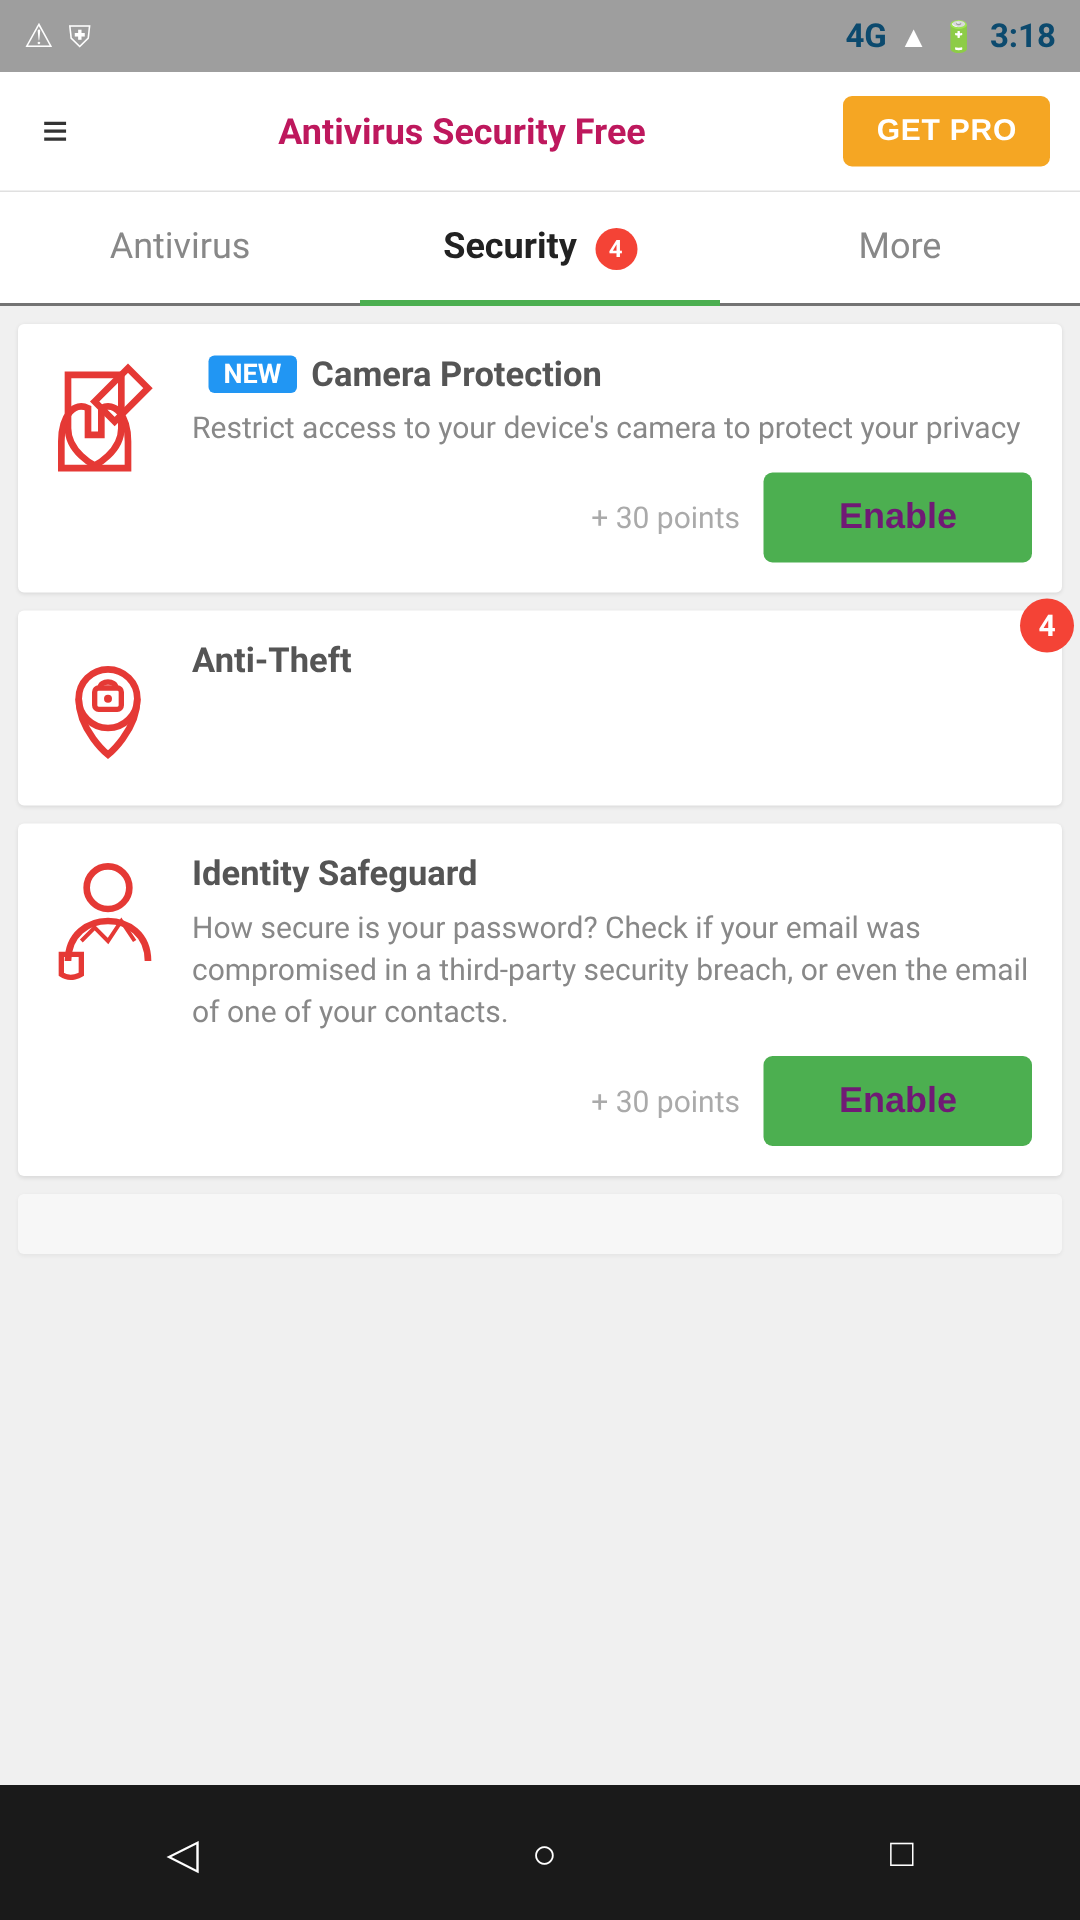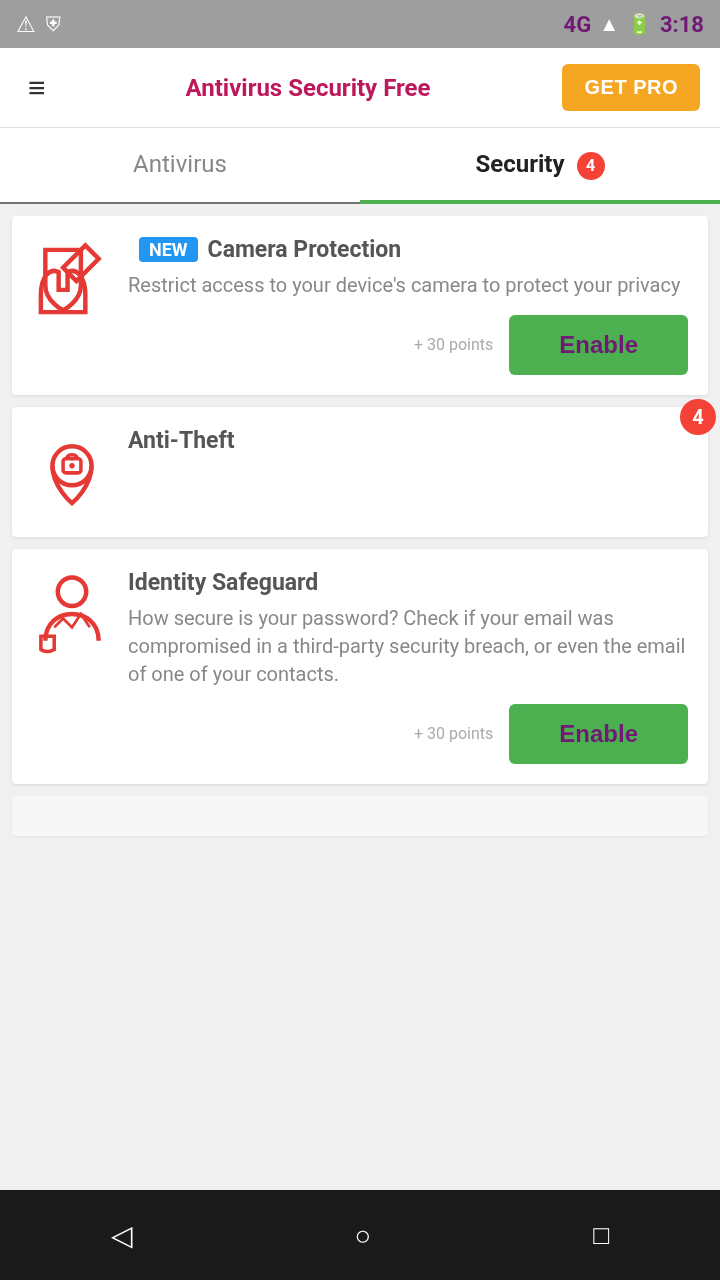--- a/index.html
+++ b/index.html
@@ -28,21 +28,21 @@
       display: flex;
       gap: 10px;
       align-items: center;
     }
     .status-icons {
       display: flex;
       align-items: center;
       gap: 8px;
     }
     .status-text {
-      color: #701a75;
+      color: #0c4a6e;
       font-size: 22px;
       font-weight: bold;
     }
     .warn-icon {
       color: white;
       font-size: 22px;
     }
     .shield-status {
       color: white;
       font-size: 20px;
@@ -186,21 +186,21 @@
       line-height: 1.4;
     }
     .card-footer {
       display: flex;
       align-items: center;
       justify-content: flex-end;
       gap: 16px;
       margin-top: 8px;
     }
     .points-text {
-      font-size: 16px;
+      font-size: 20px;
       color: #aaa;
     }
     .enable-btn {
       background: #4caf50;
       color: #701a75;
       font-size: 24px;
       font-weight: bold;
       border: none;
       border-radius: 6px;
       padding: 16px 50px;
@@ -272,20 +272,23 @@
 
 <div class="tab-bar">
   <div class="tab">
     <span>Antivirus</span>
   </div>
   <div class="tab active">
     <span>Security</span>
     <span class="tab-badge">4</span>
     <div class="tab-underline"></div>
   </div>
+  <div class="tab">
+    <span>More</span>
+  </div>
 </div>
 
 <div class="content">
 
   <div class="card">
     <div class="card-icon">
       <svg class="svg-icon" viewBox="0 0 80 90" xmlns="http://www.w3.org/2000/svg">
 
         <path d="M10,10 L50,10 L50,50 C50,68 30,78 30,78 C30,78 10,68 10,50 Z" fill="none" stroke="#e53935" stroke-width="5"></path>
         <path d="M30,30 L55,5 L70,20 L45,45 Z" fill="none" stroke="#e53935" stroke-width="5"></path>

